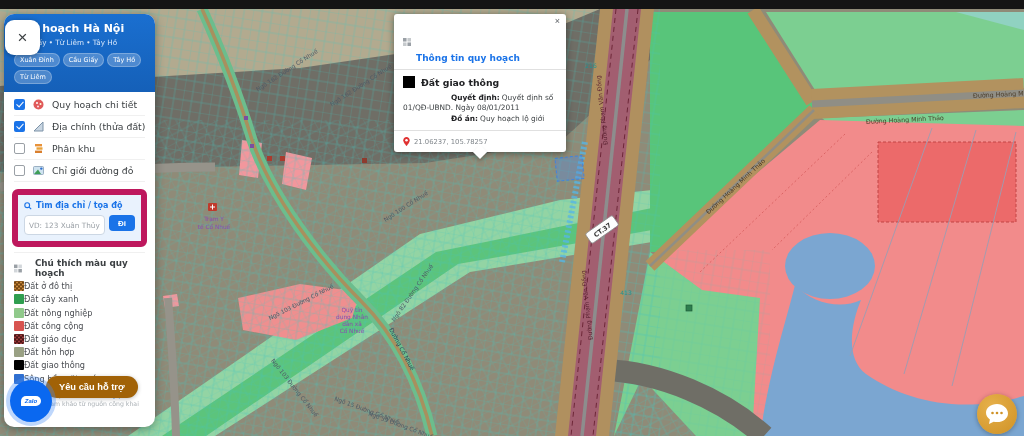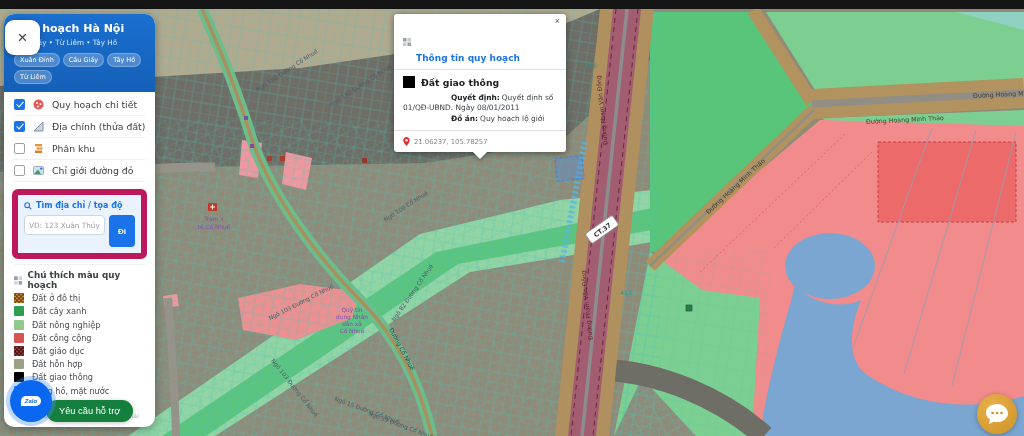--- a/index.html
+++ b/index.html
@@ -37,47 +37,47 @@
     border-right:1.5px solid #fff;border-bottom:1.5px solid #fff;transform:rotate(42deg);}
   .cb.off{background:#fff;border:1.5px solid #9aa0a6;}
   .licon{width:11px;height:11px;flex:0 0 auto;}
   .sb-row span.lbl{font-size:9.3px;color:#3c4043;white-space:nowrap;}
   .sb-search{margin:7px 8px 5px;background:#e9f2fd;border:6px solid #be185d;border-radius:6px;padding:6px;}
   .sch-label{display:flex;align-items:center;gap:4px;font-size:8px;font-weight:bold;color:#1a73e8;}
   .sch-row{display:flex;gap:4px;margin-top:5px;}
   .sch-row input{flex:1;min-width:0;height:18px;border:1px solid #ccd7e4;border-radius:4px;
     font-size:7.3px;padding:0 4px;color:#333;font-family:inherit;}
   .sch-row input::placeholder{color:#9aa0a6;}
-  .go-btn{width:26px;height:32px;background:#1a73e8;color:#fff;border:none;border-radius:4px;
+  .go-btn{width:26px;height:16px;background:#1a73e8;color:#fff;border:none;border-radius:4px;
     font-size:8px;font-weight:bold;cursor:pointer;padding:0;}
   .sb-legend{margin:0 10px;padding-top:5px;border-top:1px solid #f0f0f0;}
-  .lg-title{display:flex;align-items:center;gap:5px;font-size:8.8px;font-weight:bold;color:#3c4043;}
-  .lg-item{display:flex;align-items:center;gap:8px;margin-top:3.2px;}
+  .lg-title{display:flex;align-items:center;gap:13px;font-size:8.8px;font-weight:bold;color:#3c4043;}
+  .lg-item{display:flex;align-items:center;gap:0;margin-top:3.2px;}
   .sw{width:10px;height:10px;border-radius:1px;flex:0 0 auto;}
   .sw1{background:#c98a3d;background-image:repeating-linear-gradient(45deg,rgba(96,54,8,.6) 0 1.5px,transparent 1.5px 3px),repeating-linear-gradient(-45deg,rgba(96,54,8,.6) 0 1.5px,transparent 1.5px 3px);}
   .sw2{background:#2f9e4f;}
   .sw3{background:#90c98b;}
   .sw4{background:#d85450;}
   .sw5{background:#a03d3d;background-image:repeating-linear-gradient(45deg,rgba(60,14,14,.6) 0 1.5px,transparent 1.5px 3px),repeating-linear-gradient(-45deg,rgba(60,14,14,.6) 0 1.5px,transparent 1.5px 3px);}
   .sw6{background:#9aa184;}
   .sw7{background:#000;}
   .sw8{background:#2f6fd0;}
   .lg-item span{font-size:8.2px;color:#4a4d52;}
   .sb-footer{text-align:center;margin-top:6px;}
   .sb-footer .l1{font-size:7.4px;color:#80868b;}
   .sb-footer .l1 a{color:#1a73e8;text-decoration:none;}
   .sb-footer .l2{font-size:6.2px;color:#aab0b5;margin-top:1px;}
   .support{position:absolute;left:0;right:0;bottom:4px;height:46px;}
   .zalo{position:absolute;left:6px;bottom:1px;width:42px;height:42px;border-radius:50%;
     background:#0a68f0;box-shadow:0 0 0 4px rgba(70,140,245,.35);border:none;cursor:pointer;
     display:flex;align-items:center;justify-content:center;z-index:3;padding:0;}
   .zalo-inner{background:#fff;border-radius:6px 6px 6px 1px;padding:2px 4px;font-size:6px;
     font-weight:bold;color:#0a68f0;font-style:italic;}
-  .support-btn{position:absolute;left:42px;bottom:1px;background:#15803d;color:#fff;border:none;
-    border-radius:14px;font-size:9.3px;padding:6px 13px;cursor:pointer;box-shadow:0 1px 4px rgba(0,0,0,.25);}
+  .support-btn{position:absolute;left:42px;bottom:25px;background:#a16207;color:#fff;border:none;
+    border-radius:14px;font-size:9.3px;padding:6px 13px;cursor:pointer;box-shadow:0 1px 4px rgba(0,0,0,.25);font-weight:bold;}
 
   
   .popup{position:absolute;left:394px;top:14px;width:172px;background:#fff;border-radius:3px;
     box-shadow:0 1px 7px rgba(0,0,0,.45);padding:7px 9px 6px;box-sizing:border-box;z-index:5;}
   .pp-head{display:flex;align-items:center;gap:5px;}
   .pp-title{font-size:9px;font-weight:bold;color:#1a73e8;margin-top:32px;}
   .pp-close{position:absolute;right:4px;top:1px;border:none;background:none;font-size:9px;
     color:#5f6368;cursor:pointer;padding:2px;line-height:1;}
   .pp-hr{border:none;border-top:1px solid #e0e0e0;margin:6px -9px 6px;}
   .pp-cat{display:flex;align-items:center;gap:6px;}

